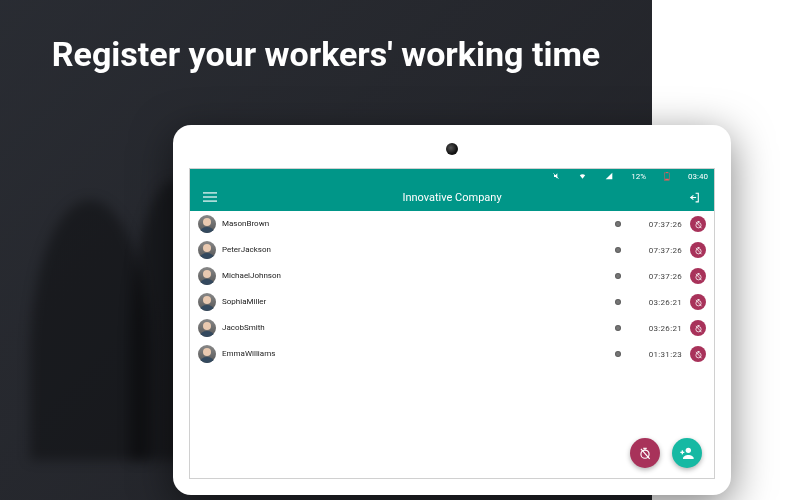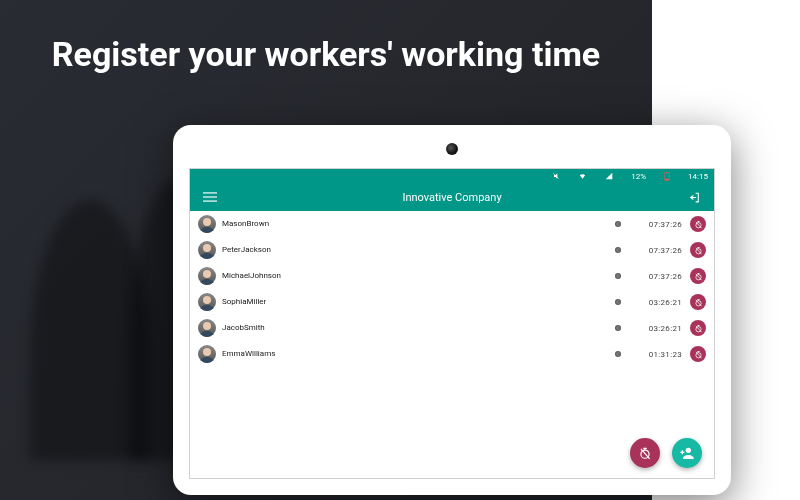--- a/index.html
+++ b/index.html
@@ -226,21 +226,21 @@
             </svg>
         </span>
         <span>12%</span>
         <span class="sb-icon">
           <svg width="6" height="9" viewBox="0 0 12 20" fill="none">
               <rect x="1" y="2" width="10" height="17" stroke="#ff5555" fill="none"></rect>
               <rect x="4" y="0" width="4" height="2" fill="#ff5555"></rect>
               <rect x="2" y="15" width="8" height="3" fill="#ff5555"></rect>
             </svg>
         </span>
-        <span>14:15</span>
+        <span>03:40</span>
       </div>
 
       <div class="appbar">
         <div class="menu-btn">
           <svg width="14" height="14" viewBox="0 0 24 24" fill="white">
               <rect y="4" width="24" height="2"></rect>
               <rect y="11" width="24" height="2"></rect>
               <rect y="18" width="24" height="2"></rect>
             </svg>
         </div>

